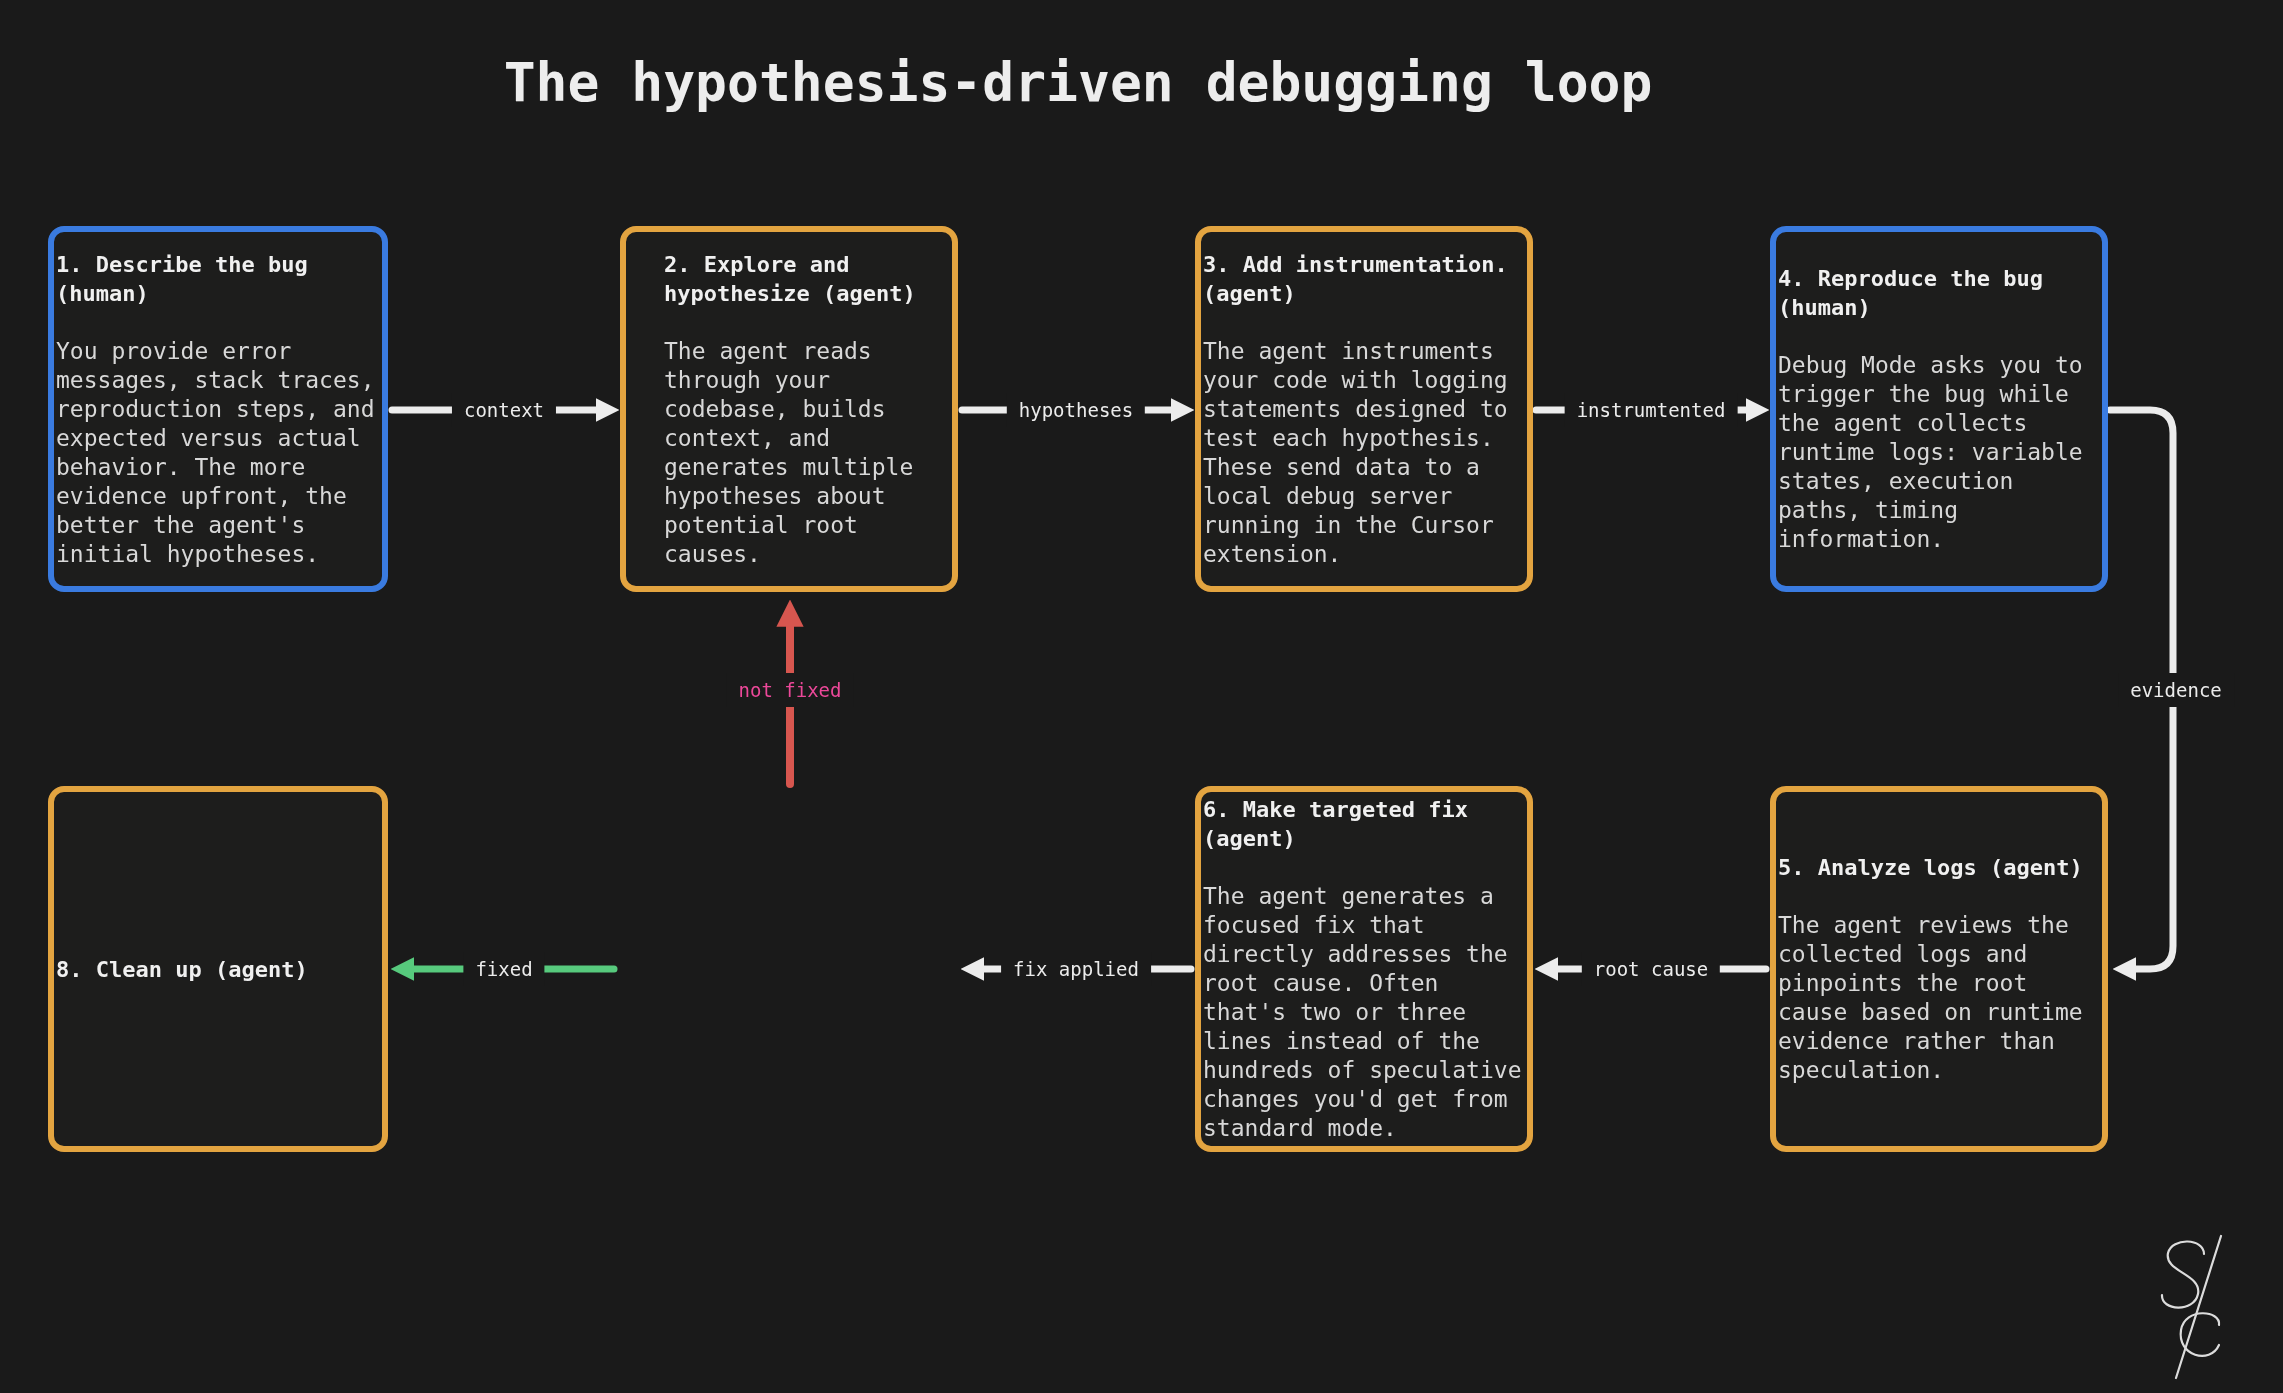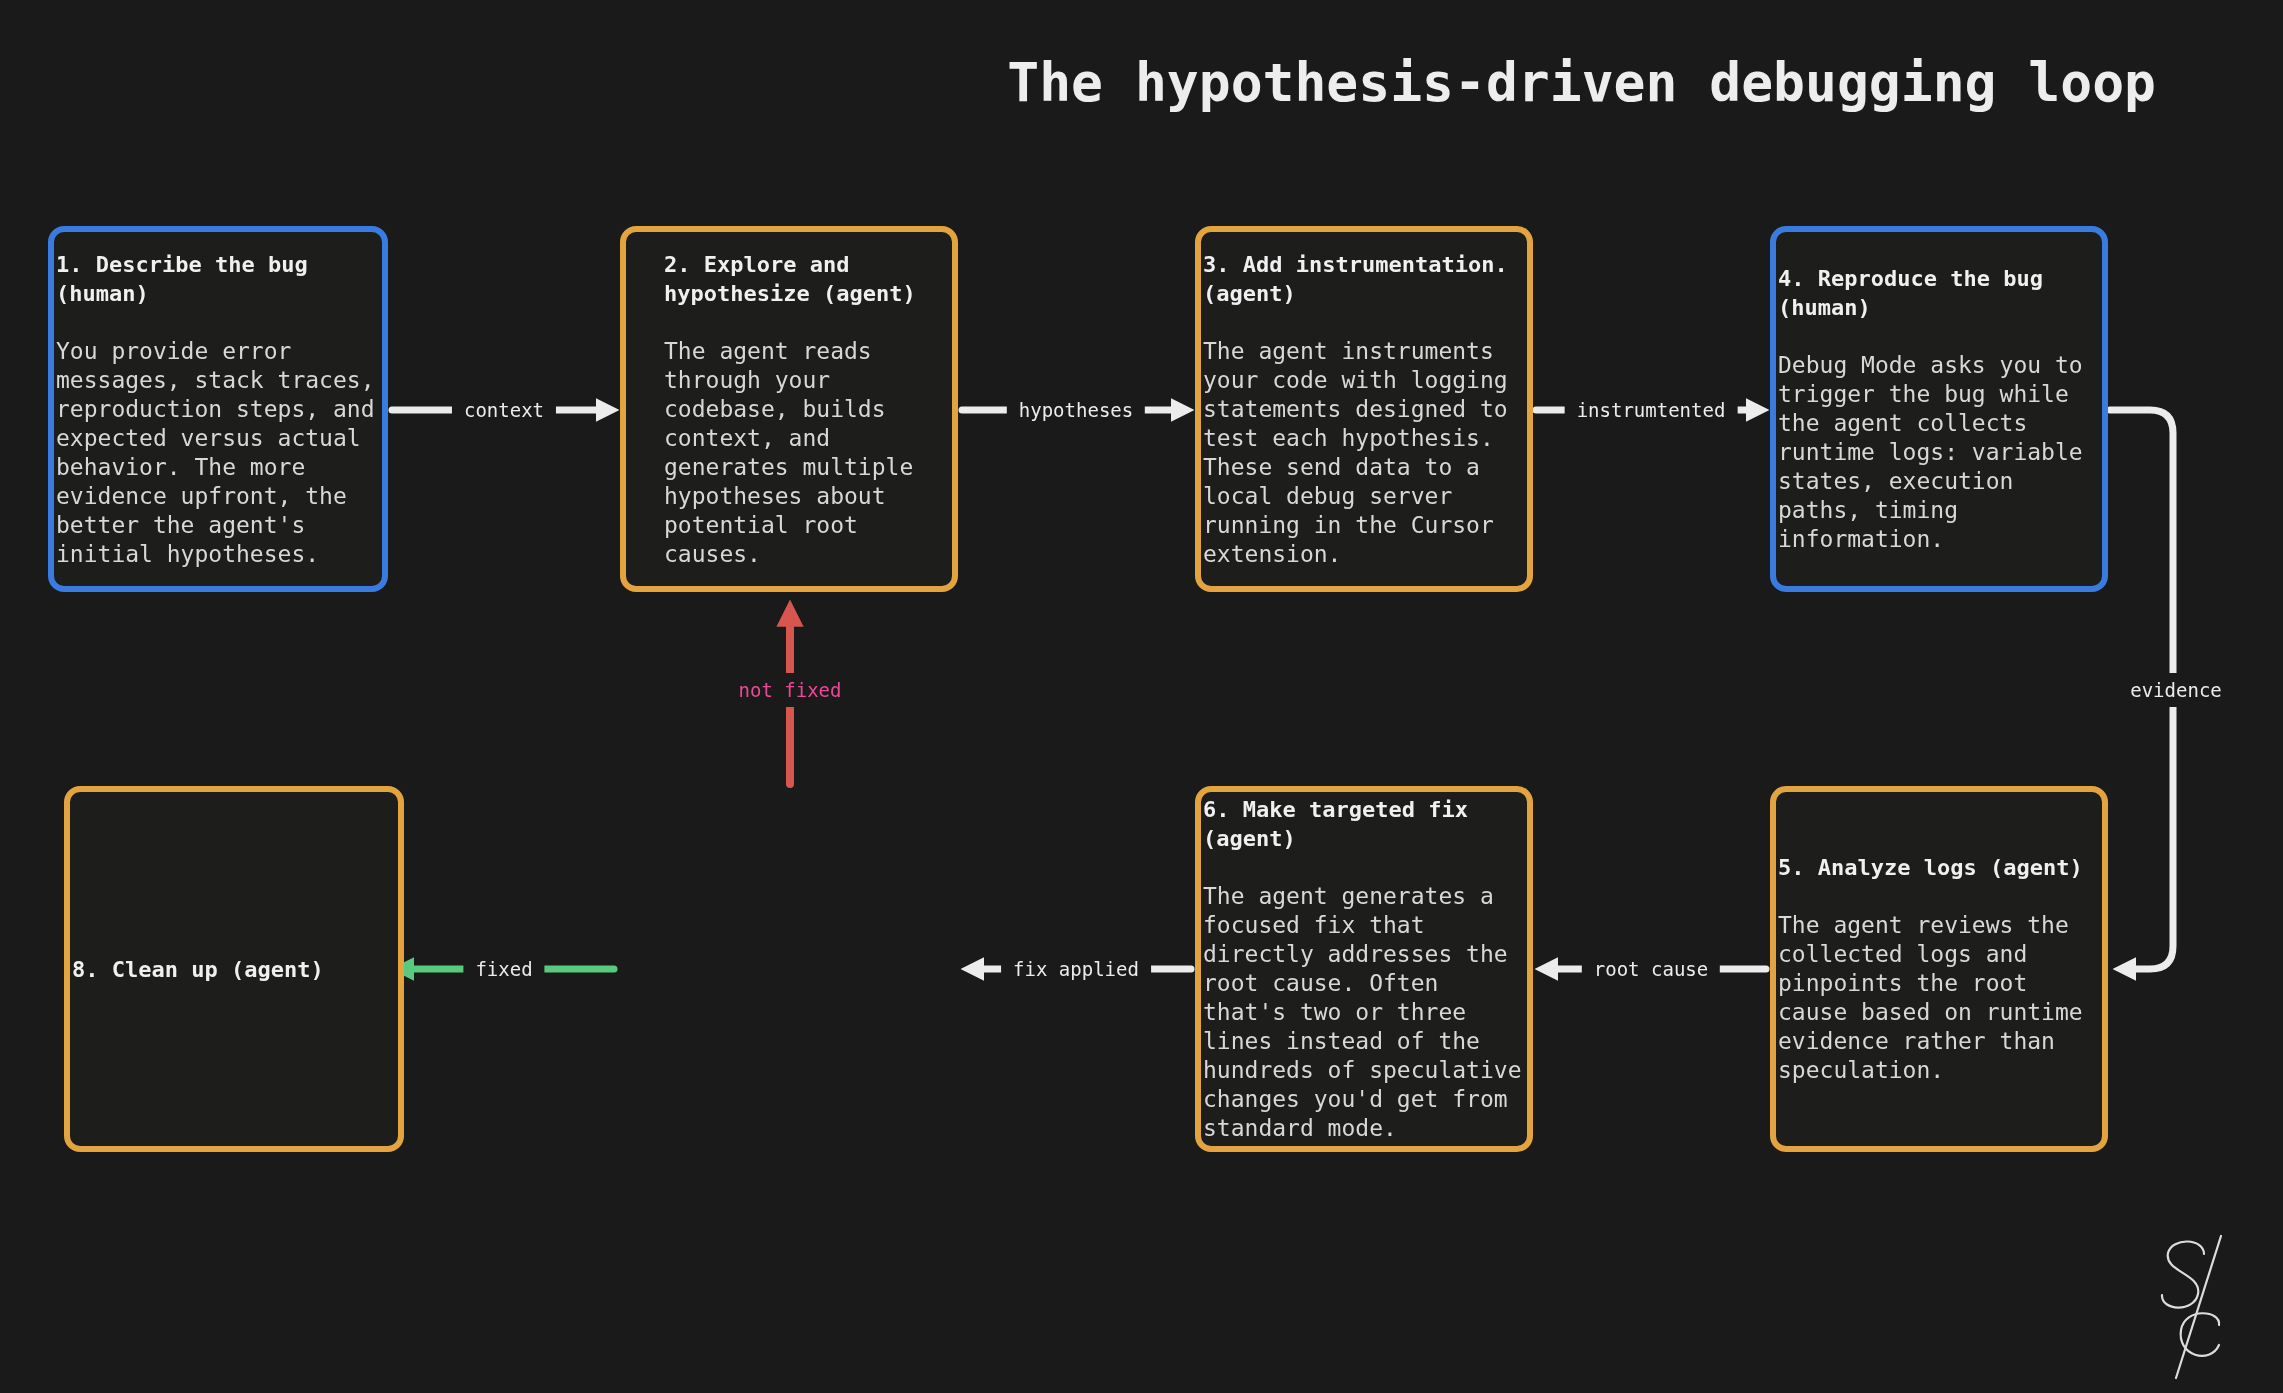--- a/index.html
+++ b/index.html
@@ -6,21 +6,21 @@
   body{
     width:2283px;height:1393px;
     background:#1a1a1a;
     font-family:"DejaVu Sans Mono", monospace;
     position:relative;overflow:hidden;
     color:#dadada;
   }
   .canvas{position:absolute;inset:0;}
   .title{
     position:absolute;top:52px;left:0;width:2156px;
-    text-align:right;font-size:53px;font-weight:bold;
+    text-align:center;font-size:53px;font-weight:bold;
     color:#ededed;letter-spacing:0px;
   }
   .box{
     position:absolute;
     width:338px;height:366px;
     background:#1d1d1c;
     border:6px solid #888;
     border-radius:16px;
     box-sizing:border-box;
     display:flex;flex-direction:column;justify-content:center;
@@ -29,21 +29,21 @@
   .box .heading{
     font-size:22px;font-weight:bold;line-height:29px;color:#f0f0f0;
   }
   .box .body{
     font-size:23px;line-height:29px;color:#d8d8d8;margin-top:29px;
   }
   .b1{left:48px;top:226px;width:340px;}
   .b2{left:620px;top:226px;padding-left:38px;}
   .b3{left:1195px;top:226px;}
   .b4{left:1770px;top:226px;}
-  .b8{left:64px;top:786px;width:340px;}
+  .b8{left:48px;top:786px;width:340px;}
   .b7{left:620px;top:786px;}
   .b6{left:1195px;top:786px;}
   .b5{left:1770px;top:786px;}
   svg.connectors{position:absolute;left:0;top:0;}
   .edge-label{
     position:absolute;
     transform:translate(-50%,-50%);
     background:#1a1a1a;
     padding:3px 12px;
     font-size:19px;line-height:28px;

